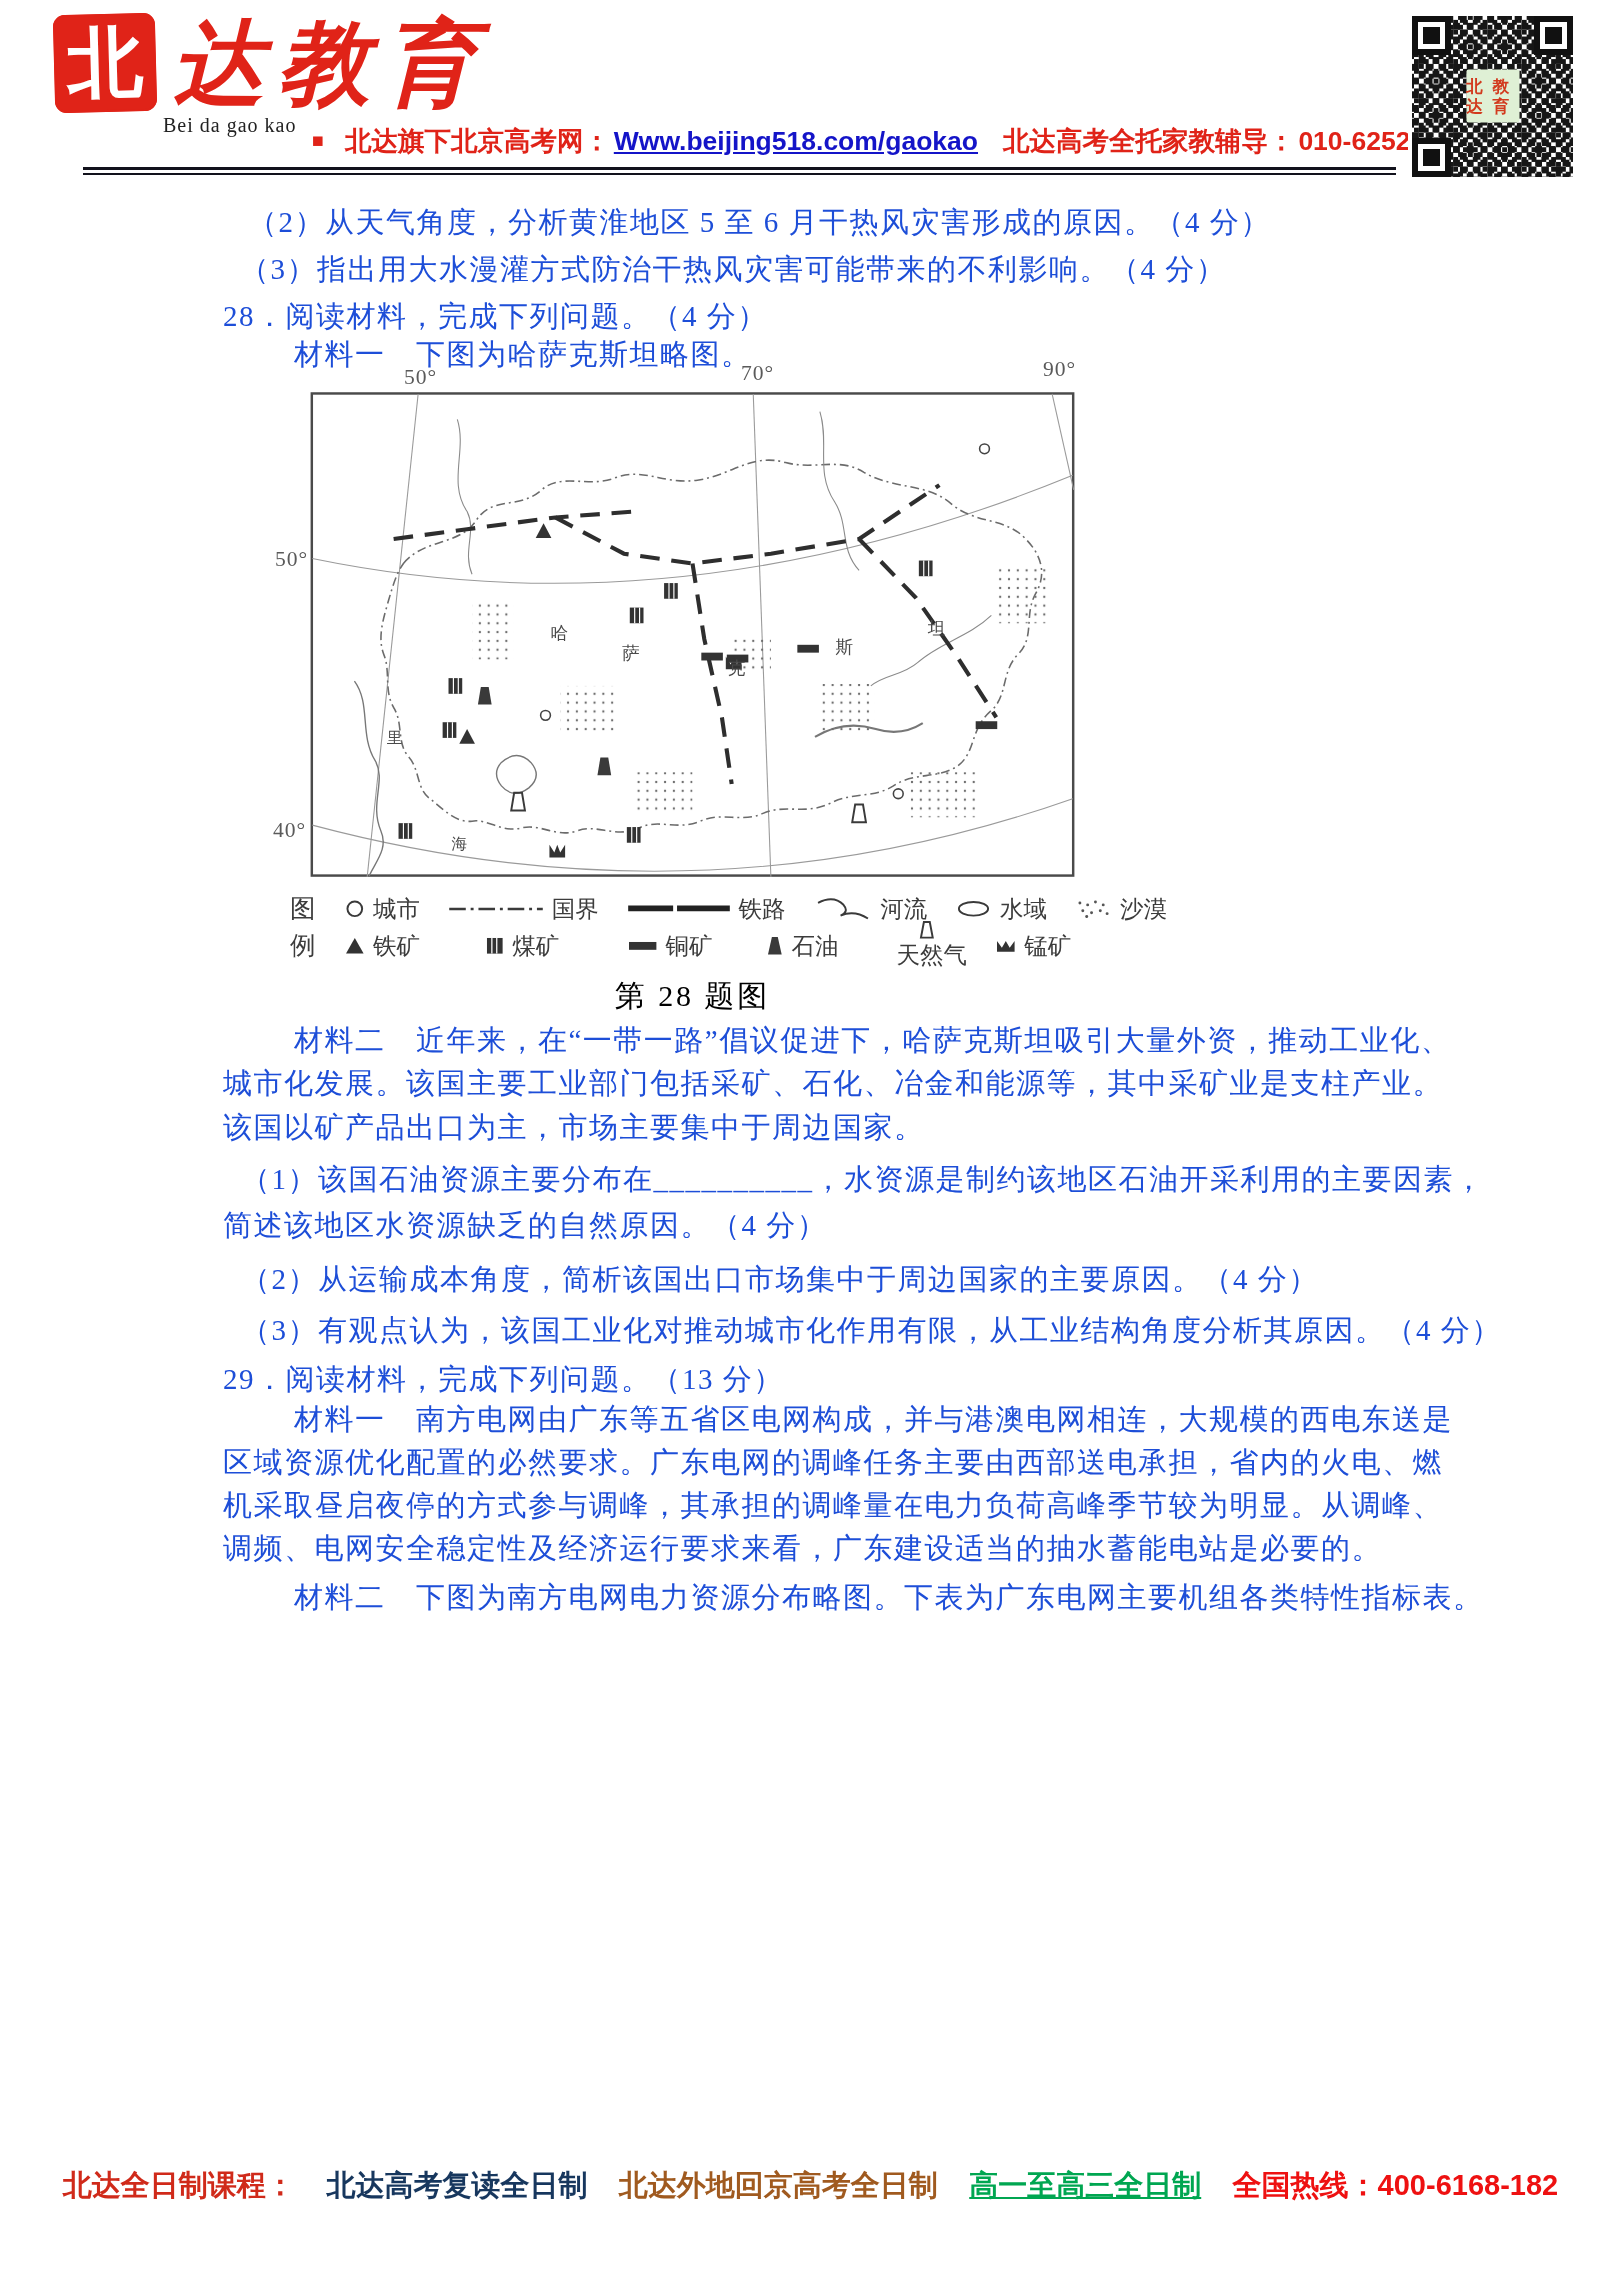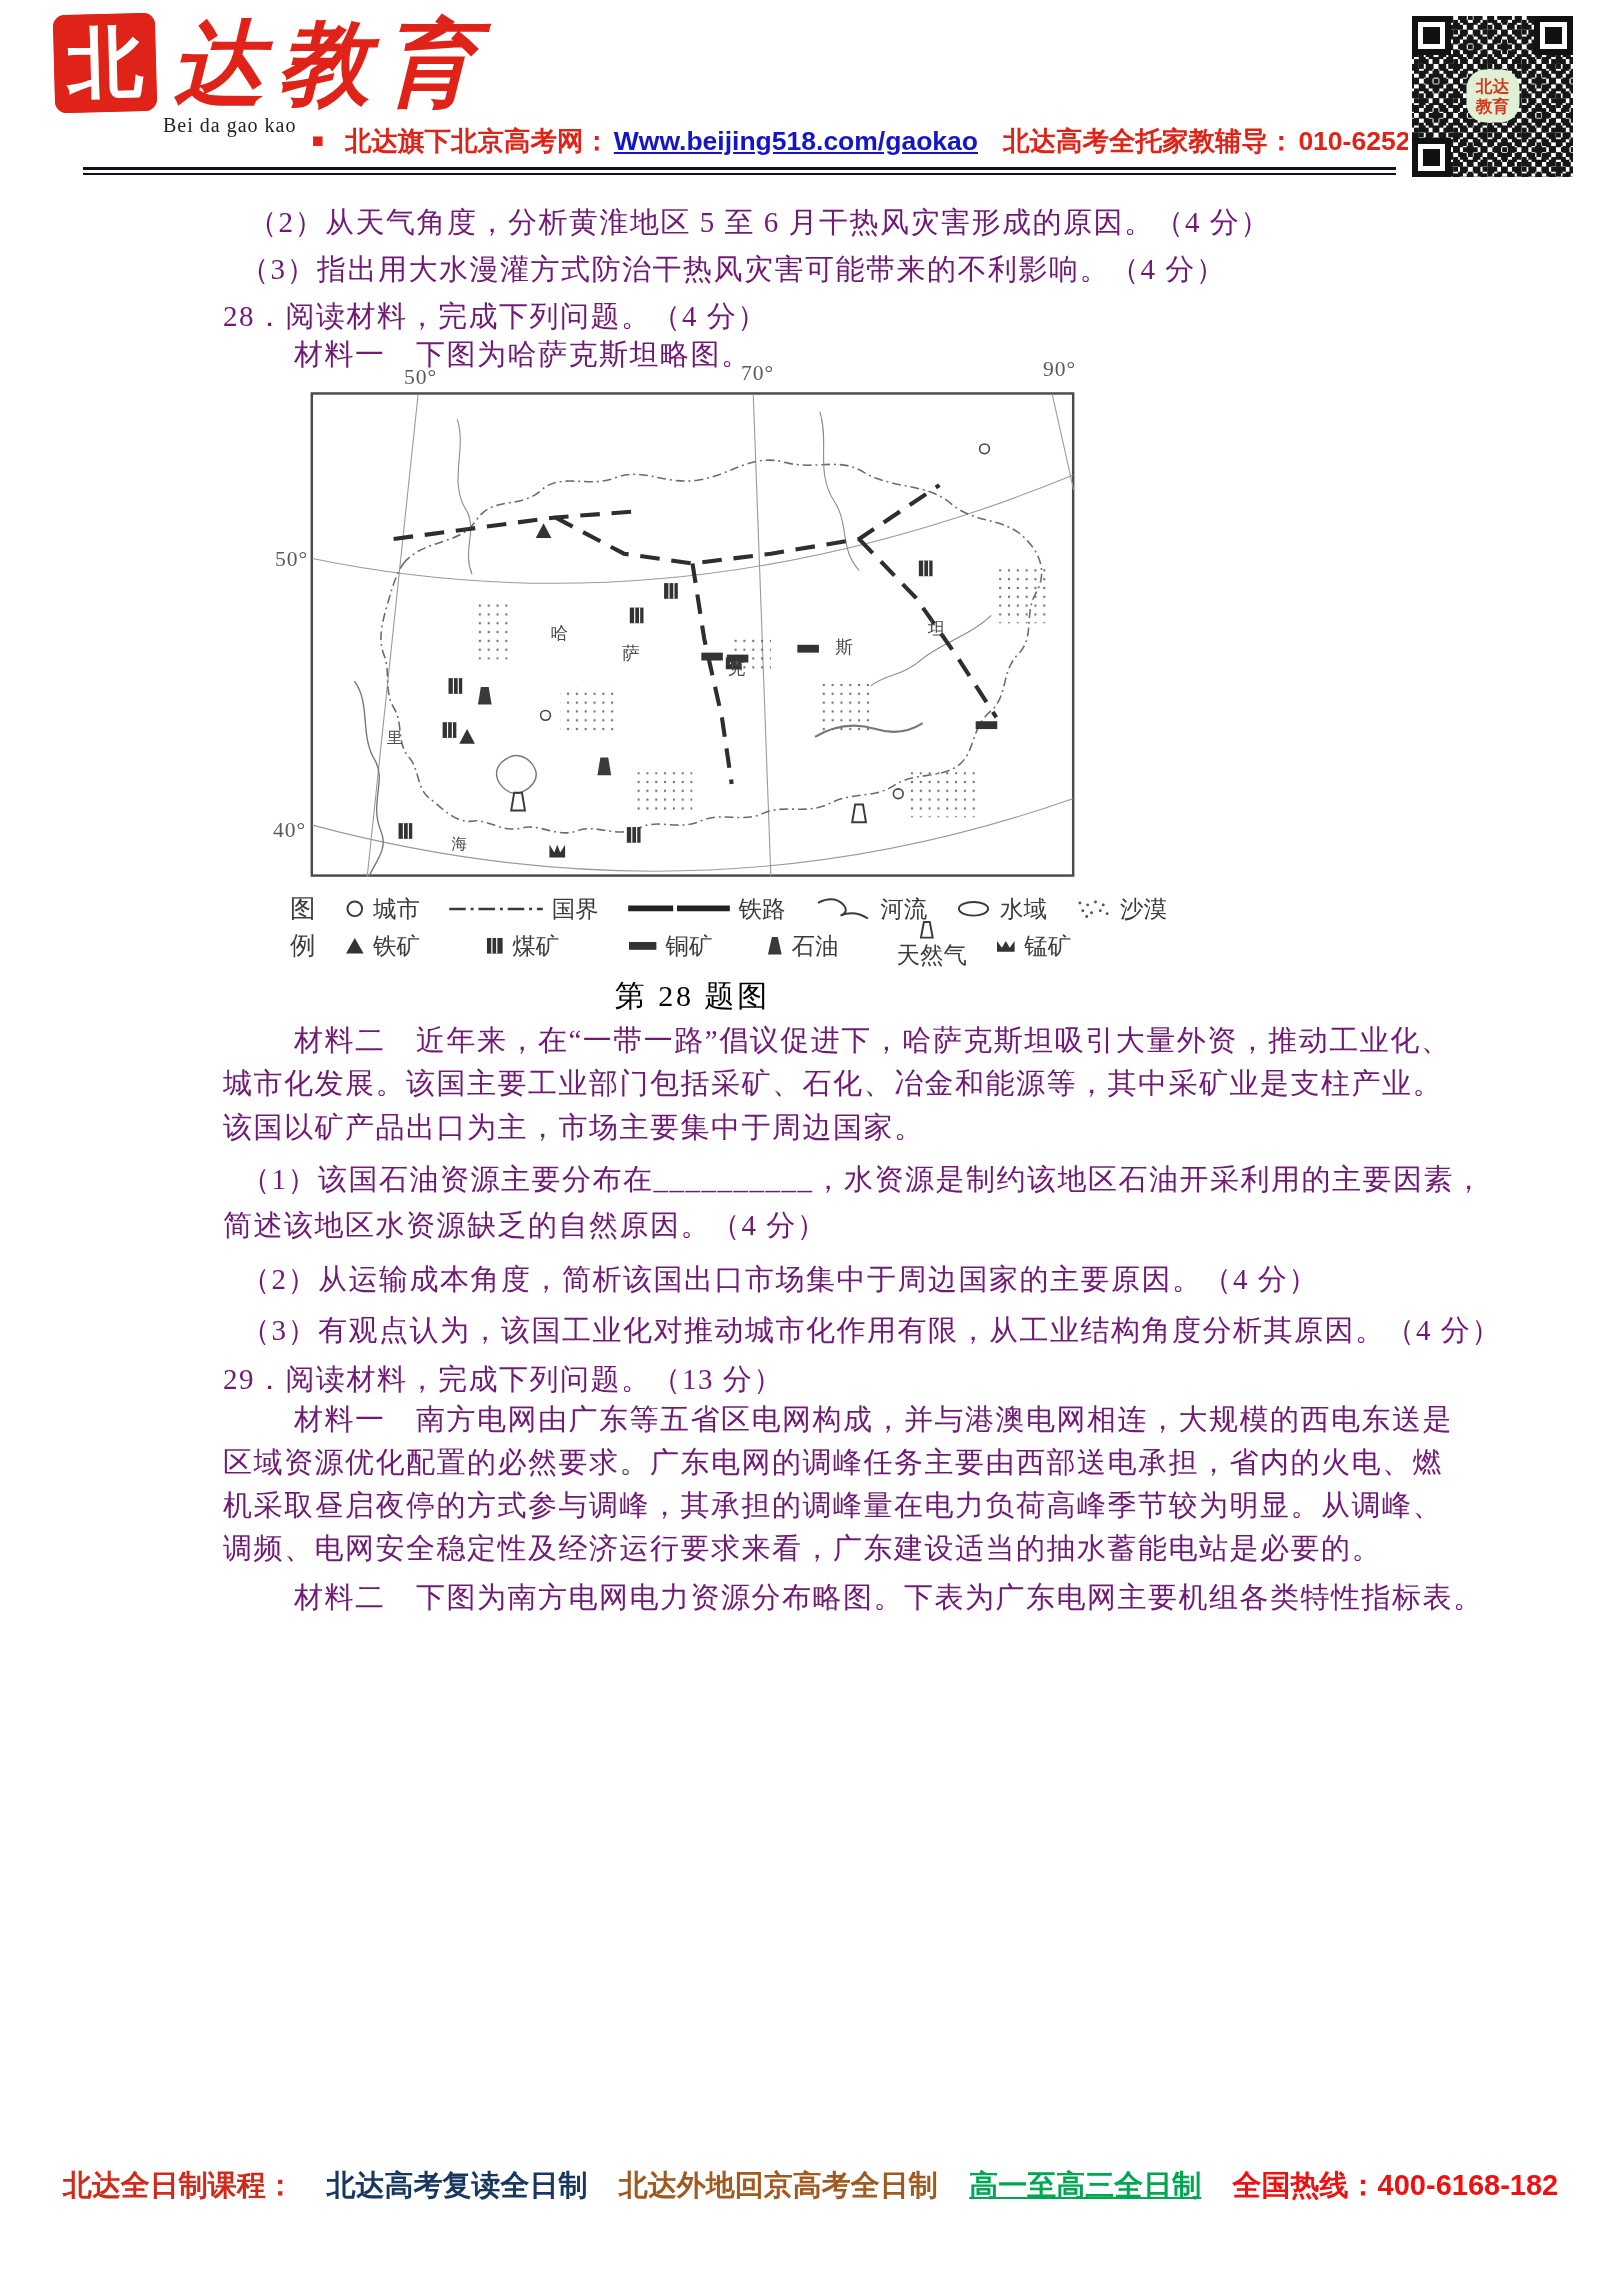--- a/index.html
+++ b/index.html
@@ -25,25 +25,25 @@
 
   
   .qr{position:absolute;left:1408px;top:11.8px;width:169px;height:169px;background:#fff;}
   .qr-pat{position:absolute;inset:3.9px;
       background:
         repeating-conic-gradient(#161616 0 25%, transparent 0 50%) 0 0/13.7px 13.7px,
         repeating-conic-gradient(#161616 0 25%, transparent 0 50%) 6.9px 3.9px/9.8px 9.8px;}
   .qr-f{position:absolute;width:39px;height:39px;border:6.9px solid #111;background:#fff;box-sizing:border-box;}
   .qr-f::after{content:"";position:absolute;inset:4.9px;background:#111;}
   .qr-c{position:absolute;left:50%;top:50%;transform:translate(-50%,-50%);width:53px;height:53px;
-        background:#dff0d5;border-radius:19px;display:flex;flex-direction:column;align-items:center;
+        background:#dff0d5;border-radius:2px;display:flex;flex-direction:row;align-items:center;
         justify-content:center;color:#d23a1e;font-weight:bold;font-size:16.7px;line-height:19.6px;z-index:2;}
 
   
-  .bline{position:absolute;font-size:29px;letter-spacing:1.5px;white-space:nowrap;color:#701a75;}
+  .bline{position:absolute;font-size:29px;letter-spacing:1.5px;white-space:nowrap;color:#1d4ed8;}
 
   
   .map-wrap{position:absolute;left:310px;top:392px;width:765px;height:487px;}
   .map-wrap svg{position:absolute;left:0;top:0;overflow:hidden;}
   .geo-lab{position:absolute;font-size:21.6px;color:#5a5a5a;letter-spacing:1px;}
   .map-caption{position:absolute;left:310px;top:976px;width:765px;text-align:center;
         font-size:30px;color:#000000;letter-spacing:2.9px;}
 
   
   .legend{position:absolute;left:290px;top:890px;display:flex;color:#3c3c3c;}

